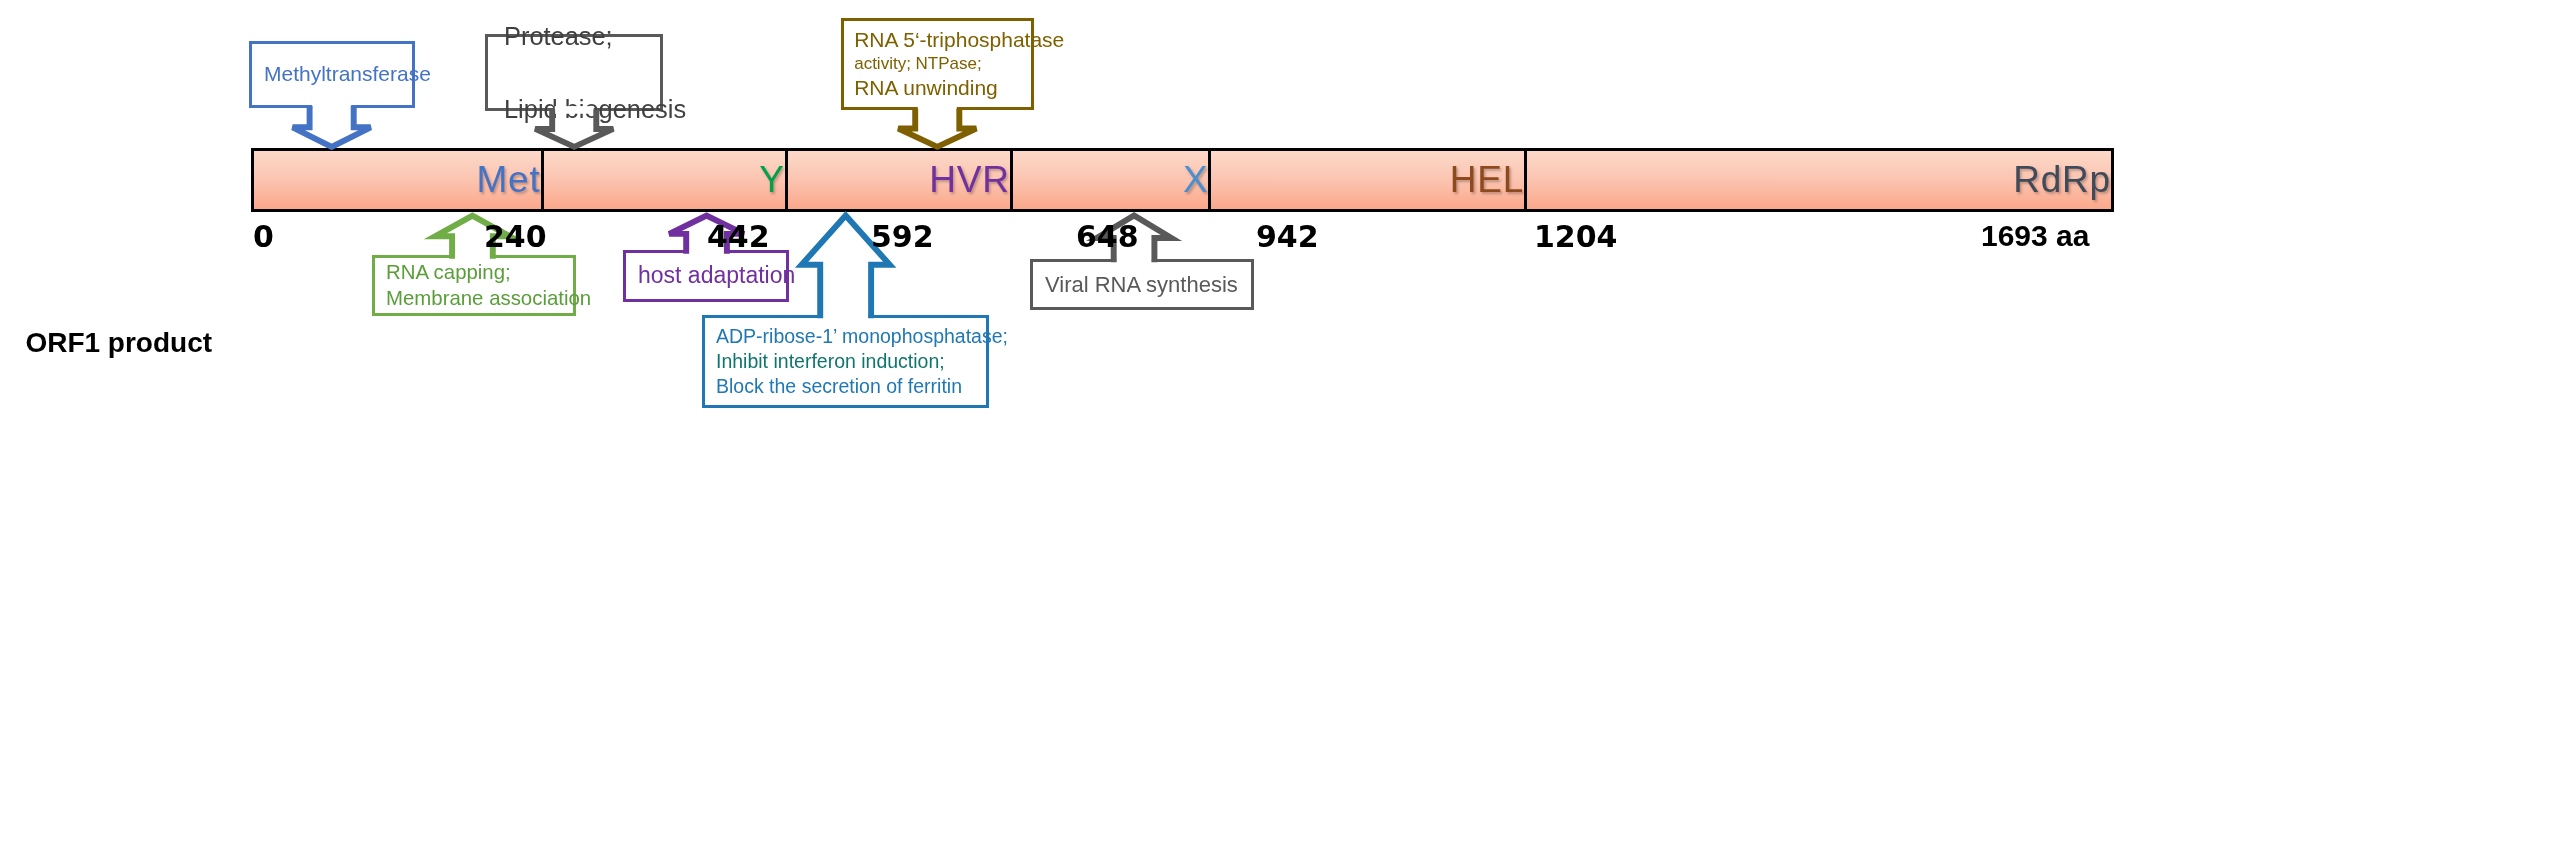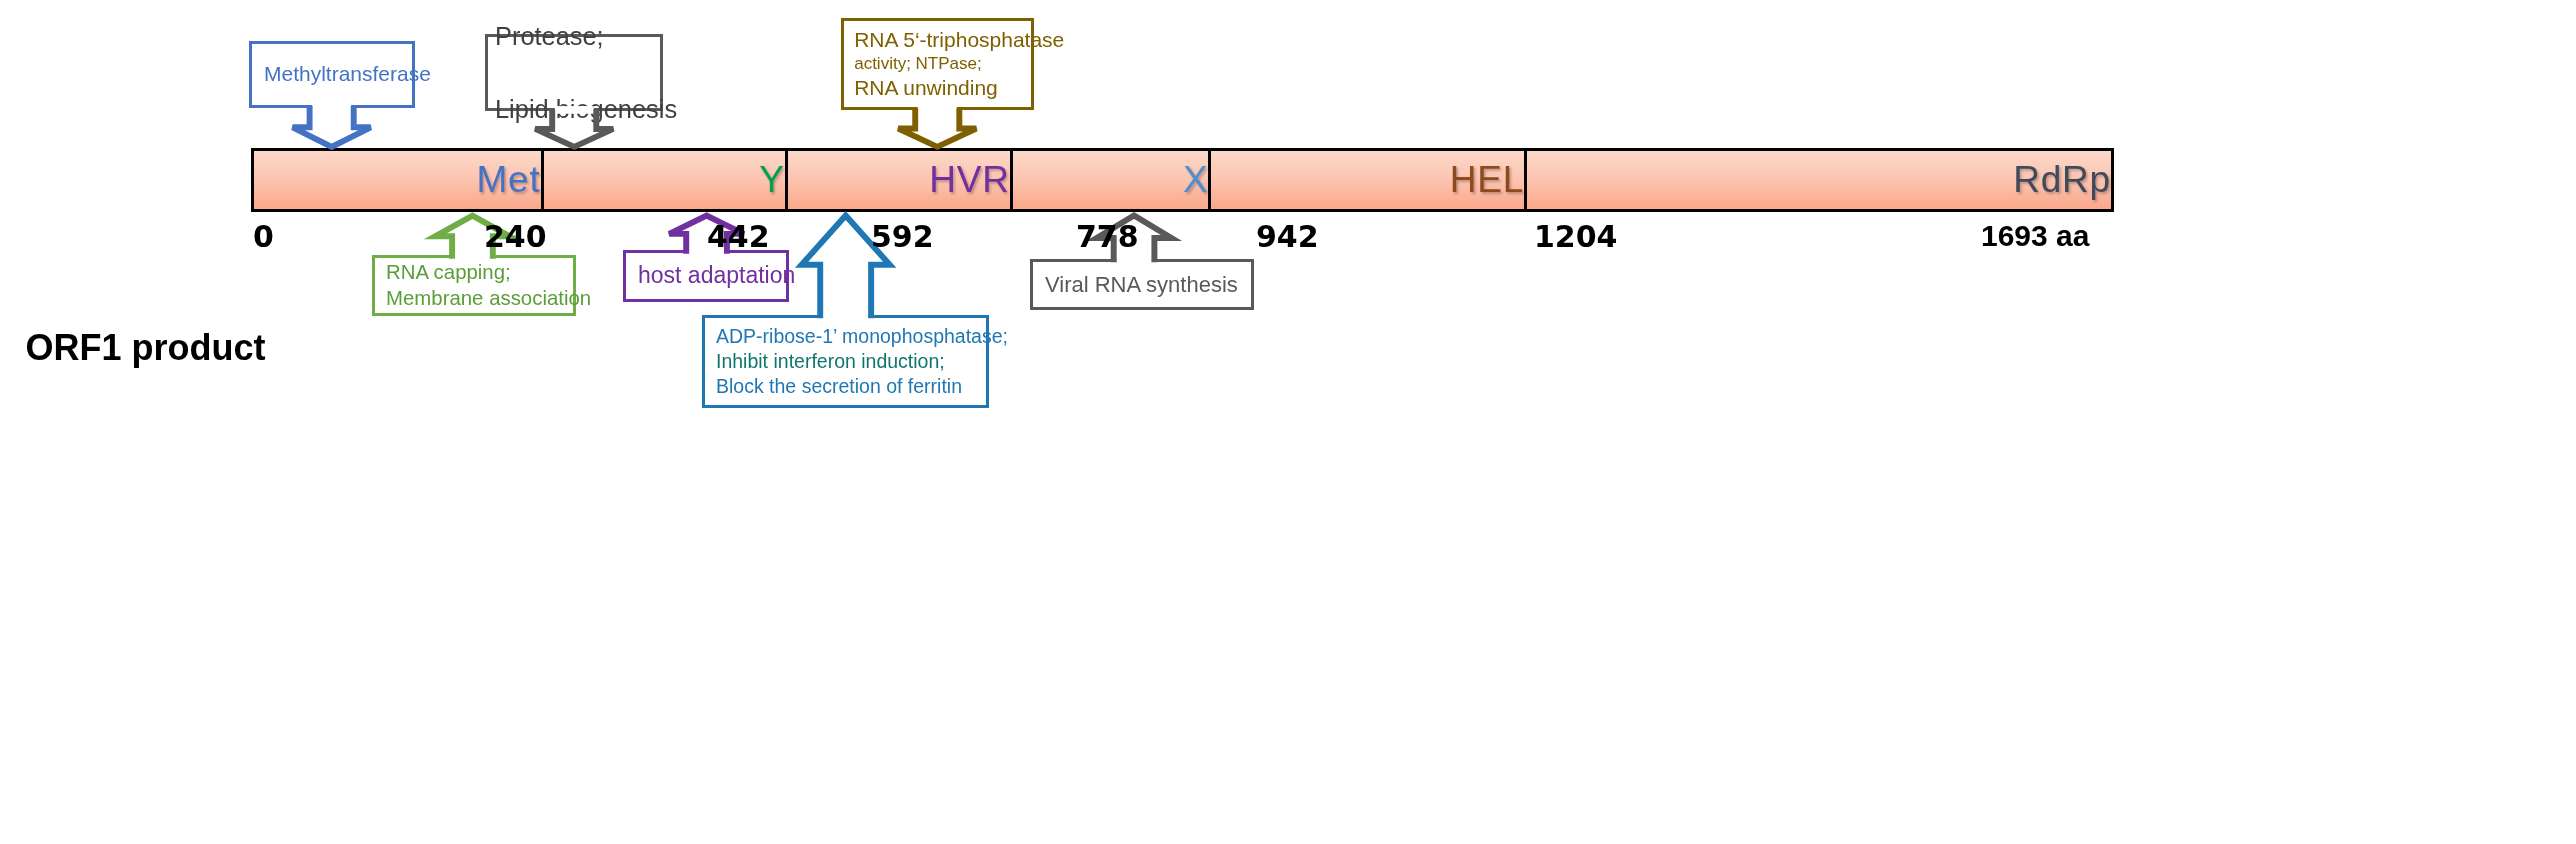--- a/index.html
+++ b/index.html
@@ -71,27 +71,27 @@
   }
 
   
   #arrows{position:absolute;left:0;top:0;width:2576px;height:845px;pointer-events:none;}
 </style>
 </head>
 <body>
 
 <div id="stage">
 
-  <div class="row-label" style="left:25.4px; top:327px; font-size:36px;">ORF1 product</div>
+  <div class="row-label" style="left:25.4px; top:327px; font-size:28px;">ORF1 product</div>
 
   <div class="callout" style="left:249px; top:41px; width:166px; height:67px; border-color:#4472c4; padding-left:12px;">
     <div class="line" style="color:#4472c4; font-size:21px;">Methyltransferase</div>
   </div>
 
-  <div class="callout" style="left:485px; top:34px; width:178px; height:77px; border-color:#595959; padding-left:7px;gap:40px;">
+  <div class="callout" style="left:485px; top:34px; width:178px; height:77px; border-color:#595959; padding-left:16px;gap:40px;">
     <div class="line" style="color:#404040; font-size:25.4px;">Protease;</div>
     <div class="line" style="color:#404040; font-size:25.4px;">Lipid biogenesis</div>
   </div>
 
   <div class="callout" style="left:841px; top:18px; width:193px; height:92px; border-color:#7f6000; padding-left:10.2px;">
     <div class="line" style="color:#7f6000; font-size:21px;">RNA 5‘-triphosphatase</div>
     <div class="line" style="color:#7f6000; font-size:17px;">activity; NTPase;</div>
     <div class="line" style="color:#7f6000; font-size:21px;">RNA unwinding</div>
   </div>
 
@@ -149,18 +149,18 @@
       <rect x="970" y="369" width="54" height="9" fill="#ffffff"></rect>
       <path d="M 967 375 L 967 312.08 L 945 312.08 L 997 254 L 1049 312.08 L 1027 312.08 L 1027 375" fill="none" stroke="#1f78b4" stroke-width="7" stroke-linejoin="miter"></path>
       <rect x="1316" y="303" width="42" height="9" fill="#ffffff"></rect>
       <path d="M 1313 309 L 1313 280.4 L 1293 280.4 L 1337 254 L 1381 280.4 L 1361 280.4 L 1361 309" fill="none" stroke="#595959" stroke-width="7" stroke-linejoin="miter"></path>
     </svg>
 
 <div class="coord" style="top: 219px; left: 253px;">0</div>
     <div class="coord" style="top: 219px; left: 484px;">240</div>
     <div class="coord" style="top: 219px; left: 707px;">442</div>
     <div class="coord" style="top: 219px; left: 871px;">592</div>
-    <div class="coord" style="top: 219px; left: 1076px;">778</div>
+    <div class="coord" style="top: 219px; left: 1076px;">648</div>
     <div class="coord" style="top: 219px; left: 1256px;">942</div>
     <div class="coord" style="top: 219px; left: 1534px;">1204</div>
     <div class="coord" style="top: 219px; font-family: &quot;Liberation Sans&quot;, sans-serif; left: 1981px;">1693 aa</div>
   </div>
 
 
 </body></html>

